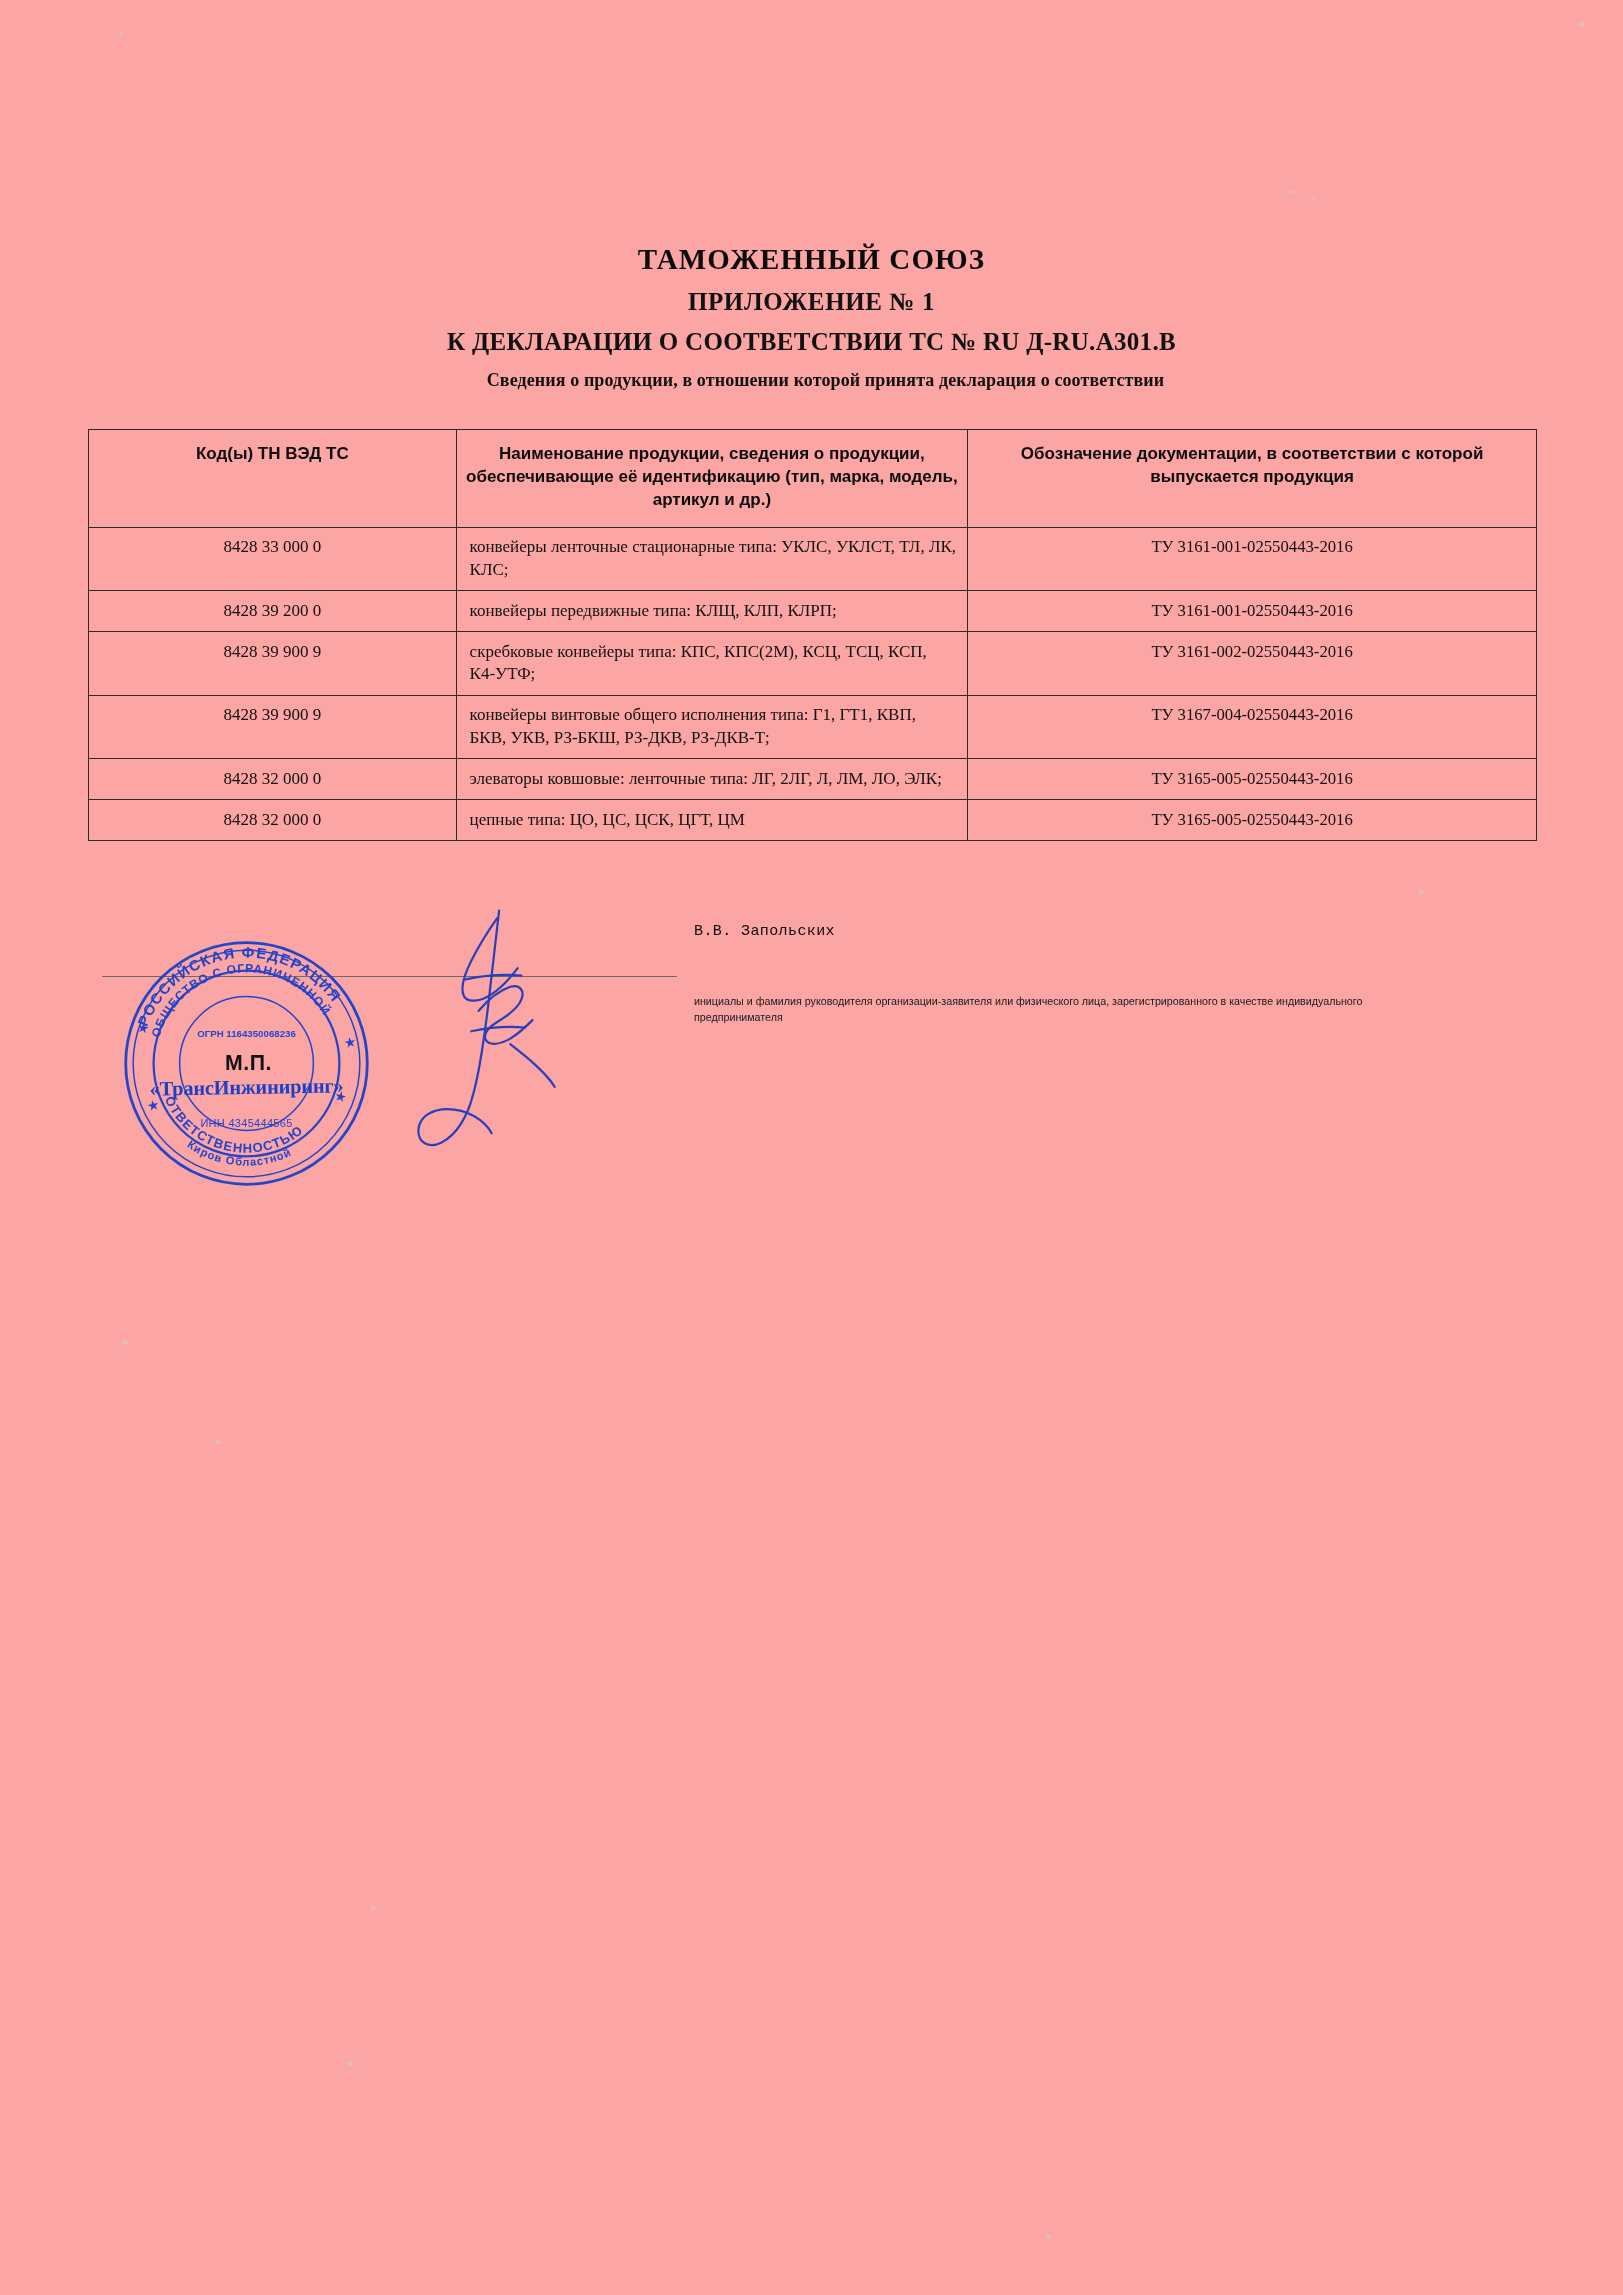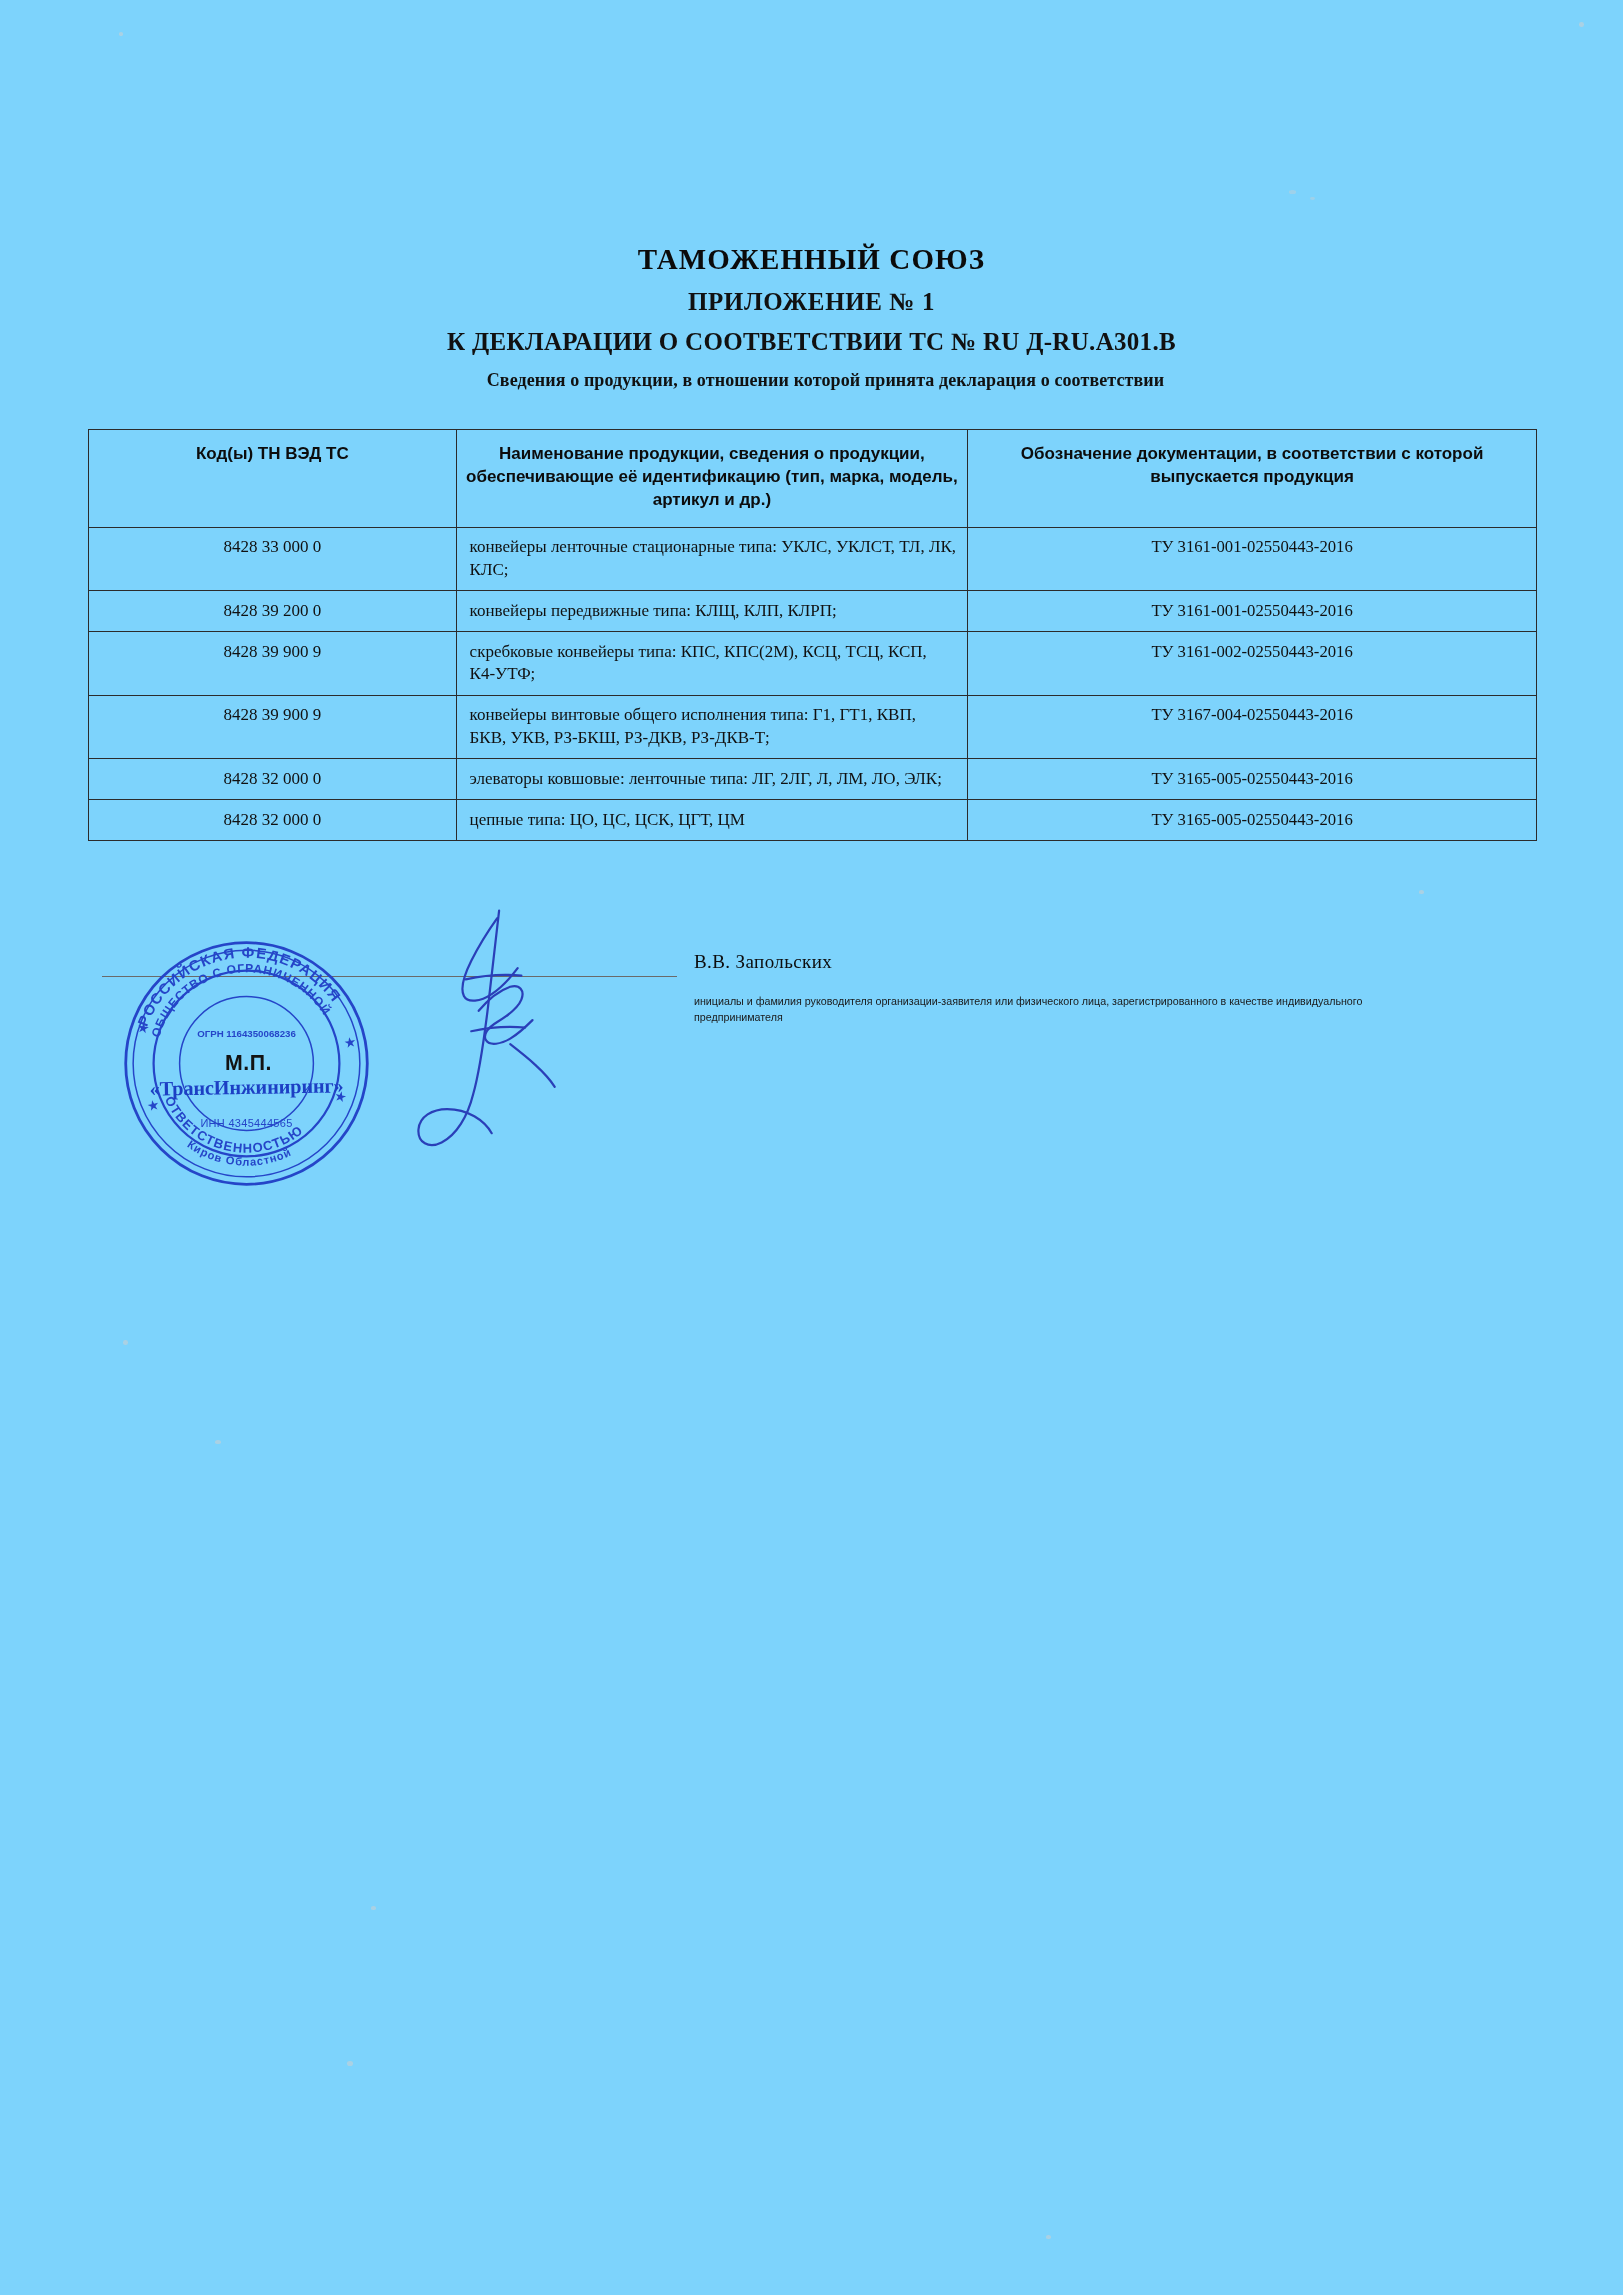--- a/index.html
+++ b/index.html
@@ -11,21 +11,21 @@
     width: 1623px;
     height: 2296px;
     position: relative;
     font-family: "Liberation Serif", serif;
     color: #111;
     overflow: hidden;
   }
   .page {
     position: absolute;
     inset: 0;
-    background: #7dd3fc;
+    background: #fca5a5;
   }
   
   .speck {
     position: absolute;
     background: #cfcfcf;
     border-radius: 50%;
     opacity: .55;
   }
 
   .header {
@@ -132,23 +132,23 @@
     top: 1051px;
     font-family: "Liberation Sans", sans-serif;
     font-weight: bold;
     font-size: 21.3px;
     color: #131313;
     letter-spacing: 0.5px;
   }
   .signer-name {
     position: absolute;
     left: 694px;
-    top: 951px;
-    font-family: Liberation Serif, serif;
-    font-size: 19px;
+    top: 923px;
+    font-family: Liberation Mono, monospace;
+    font-size: 15px;
     color: #0d0d0d;
     letter-spacing: 0.4px;
   }
   .signer-note {
     position: absolute;
     left: 694px;
     top: 994px;
     width: 733px;
     font-family: "Liberation Sans", sans-serif;
     font-size: 10.7px;

